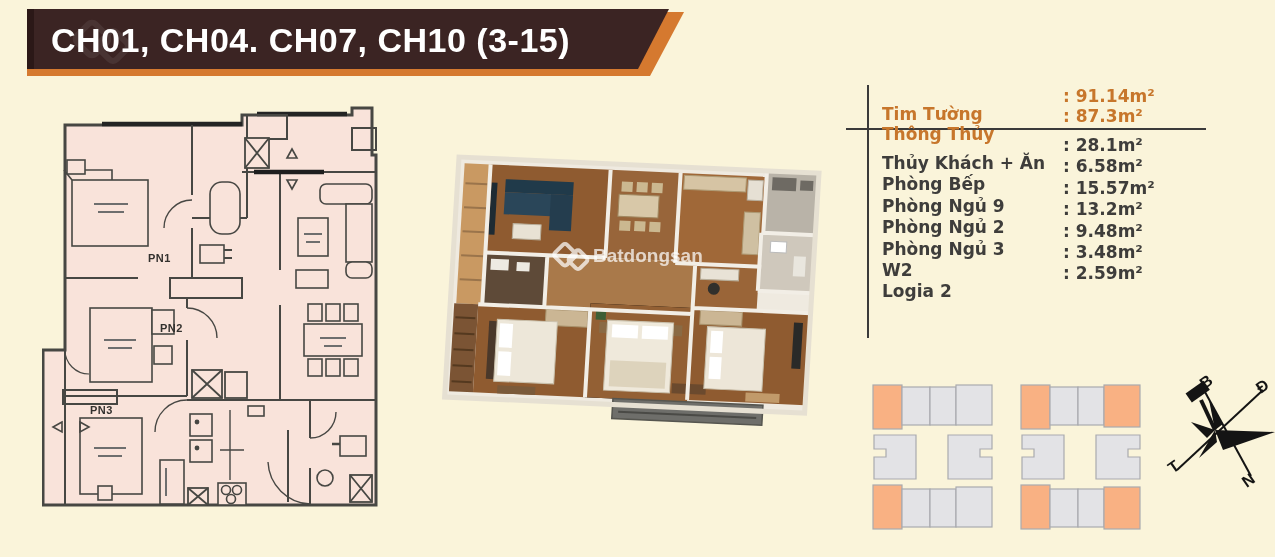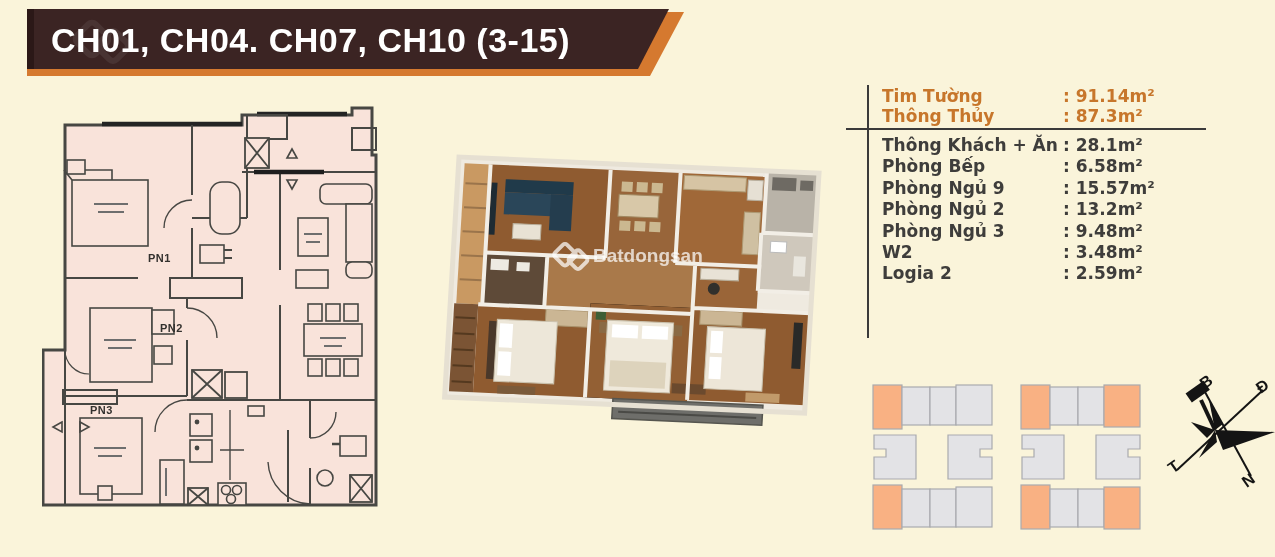--- a/index.html
+++ b/index.html
@@ -22,21 +22,21 @@
   .area-table{position:absolute;left:846px;top:82px;width:366px;
     font-weight:bold;font-family:"DejaVu Sans","Liberation Sans",sans-serif;}
   .vrule{position:absolute;left:21px;top:3px;width:2px;height:253px;background:#3A3A3A;}
   .hrule{position:absolute;left:0;top:46px;width:360px;height:2px;background:#3A3A3A;}
   .tbl-rows{position:absolute;left:36px;}
   .tbl-summary{top:4px;}
   .tbl-summary .row{height:20px;line-height:20px;color:#C7762B;font-size:17px;}
   .tbl-rooms{top:53px;}
   .tbl-rooms .row{height:21.4px;line-height:21.4px;color:#3E3D3B;font-size:17px;}
   .row{display:flex;white-space:nowrap;}
-  .row .lbl{width:181px;flex:none;}
+  .row .lbl{width:181px;flex:none;margin-top:18px;}
   
   .plan2d{position:absolute;left:42px;top:100px;}
   .plan3d{position:absolute;left:415px;top:128px;}
   .keyplan{position:absolute;left:872px;top:383px;}
   .compass{position:absolute;left:1163px;top:372px;}
   svg text{font-family:"Liberation Sans","DejaVu Sans",sans-serif;}
   .pn-label{font-size:11px;font-weight:bold;fill:#33312E;letter-spacing:.5px;}
 </style>
 </head>
 <body>
@@ -285,21 +285,21 @@
       </div>
 
       <div class="row">
         <span class="lbl">Thông Thủy</span>
         <span class="val">: 87.3m²</span>
       </div>
     </div>
   <div class="tbl-rows tbl-rooms">
 
       <div class="row">
-        <span class="lbl">Thông Khách + Ăn</span>
+        <span class="lbl">Thủy Khách + Ăn</span>
         <span class="val">: 28.1m²</span>
       </div>
 
       <div class="row">
         <span class="lbl">Phòng Bếp</span>
         <span class="val">: 6.58m²</span>
       </div>
 
       <div class="row">
         <span class="lbl">Phòng Ngủ 9</span>

